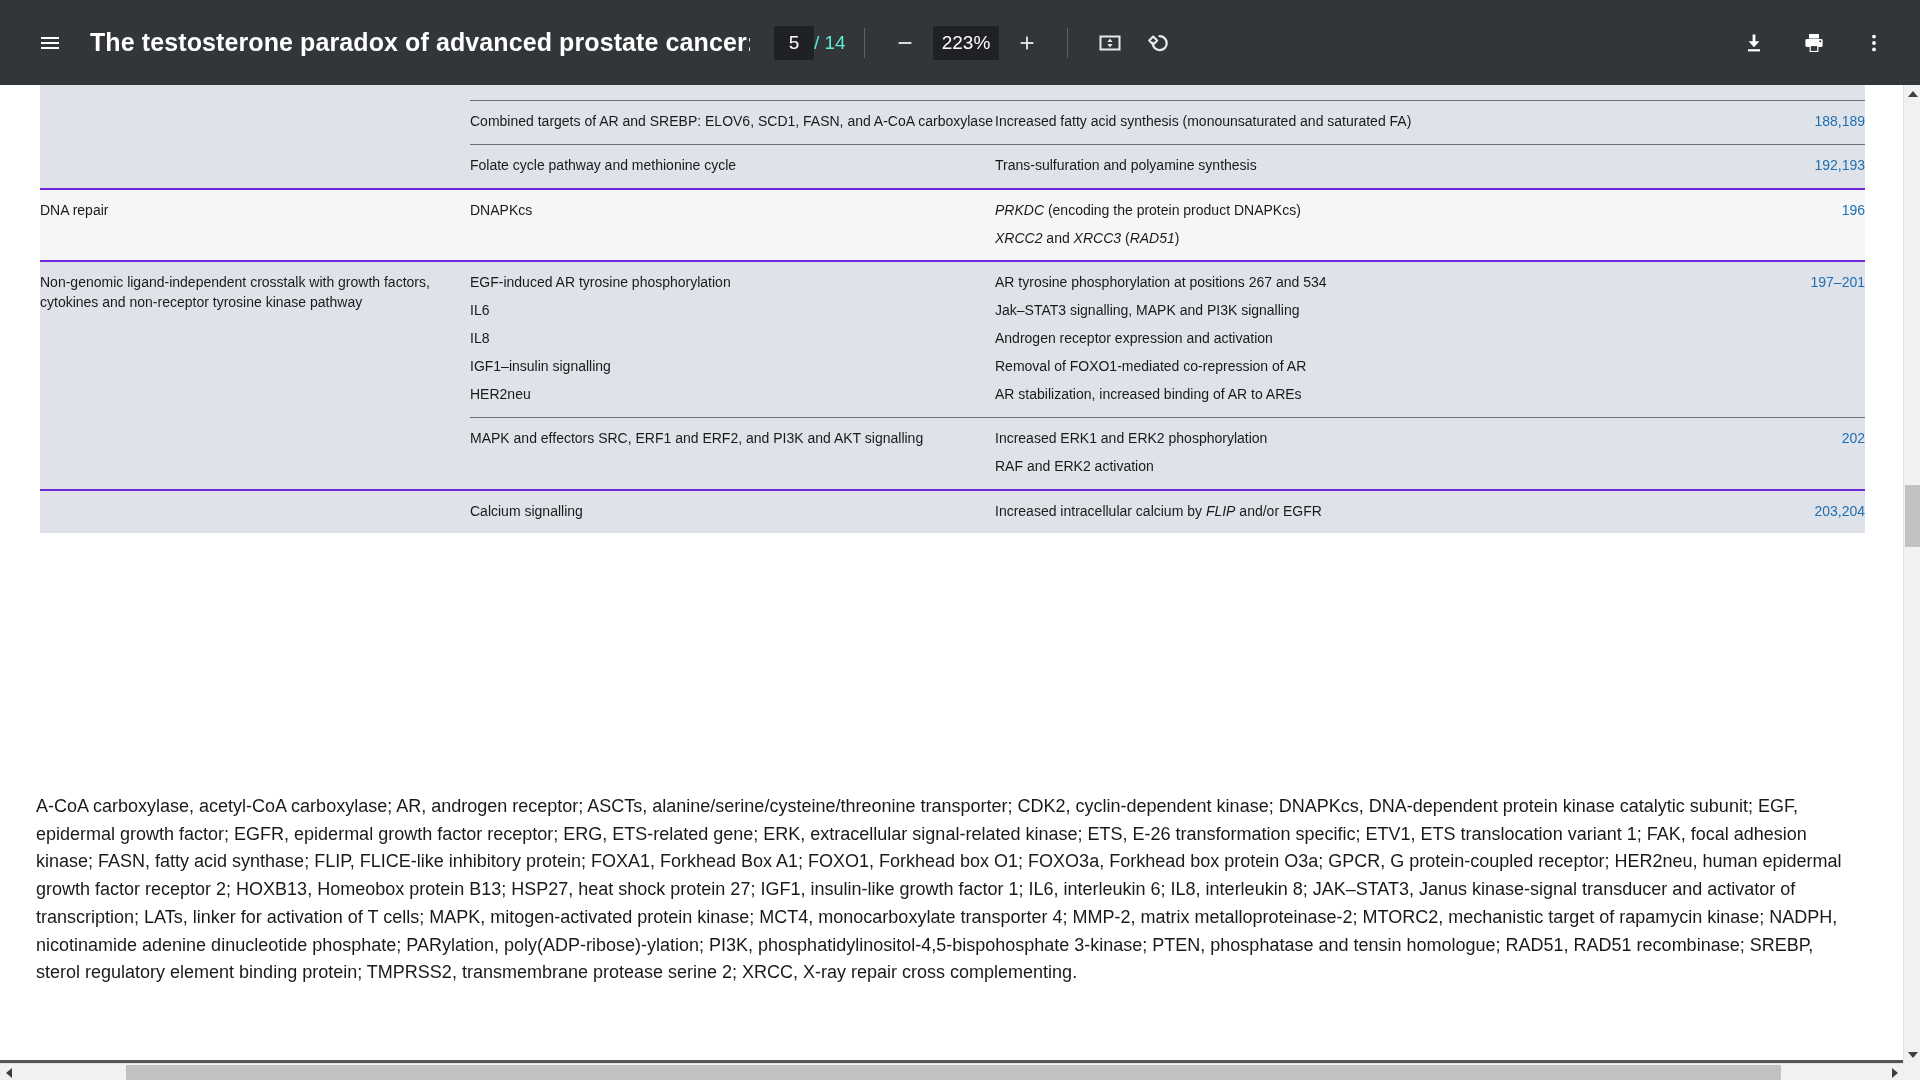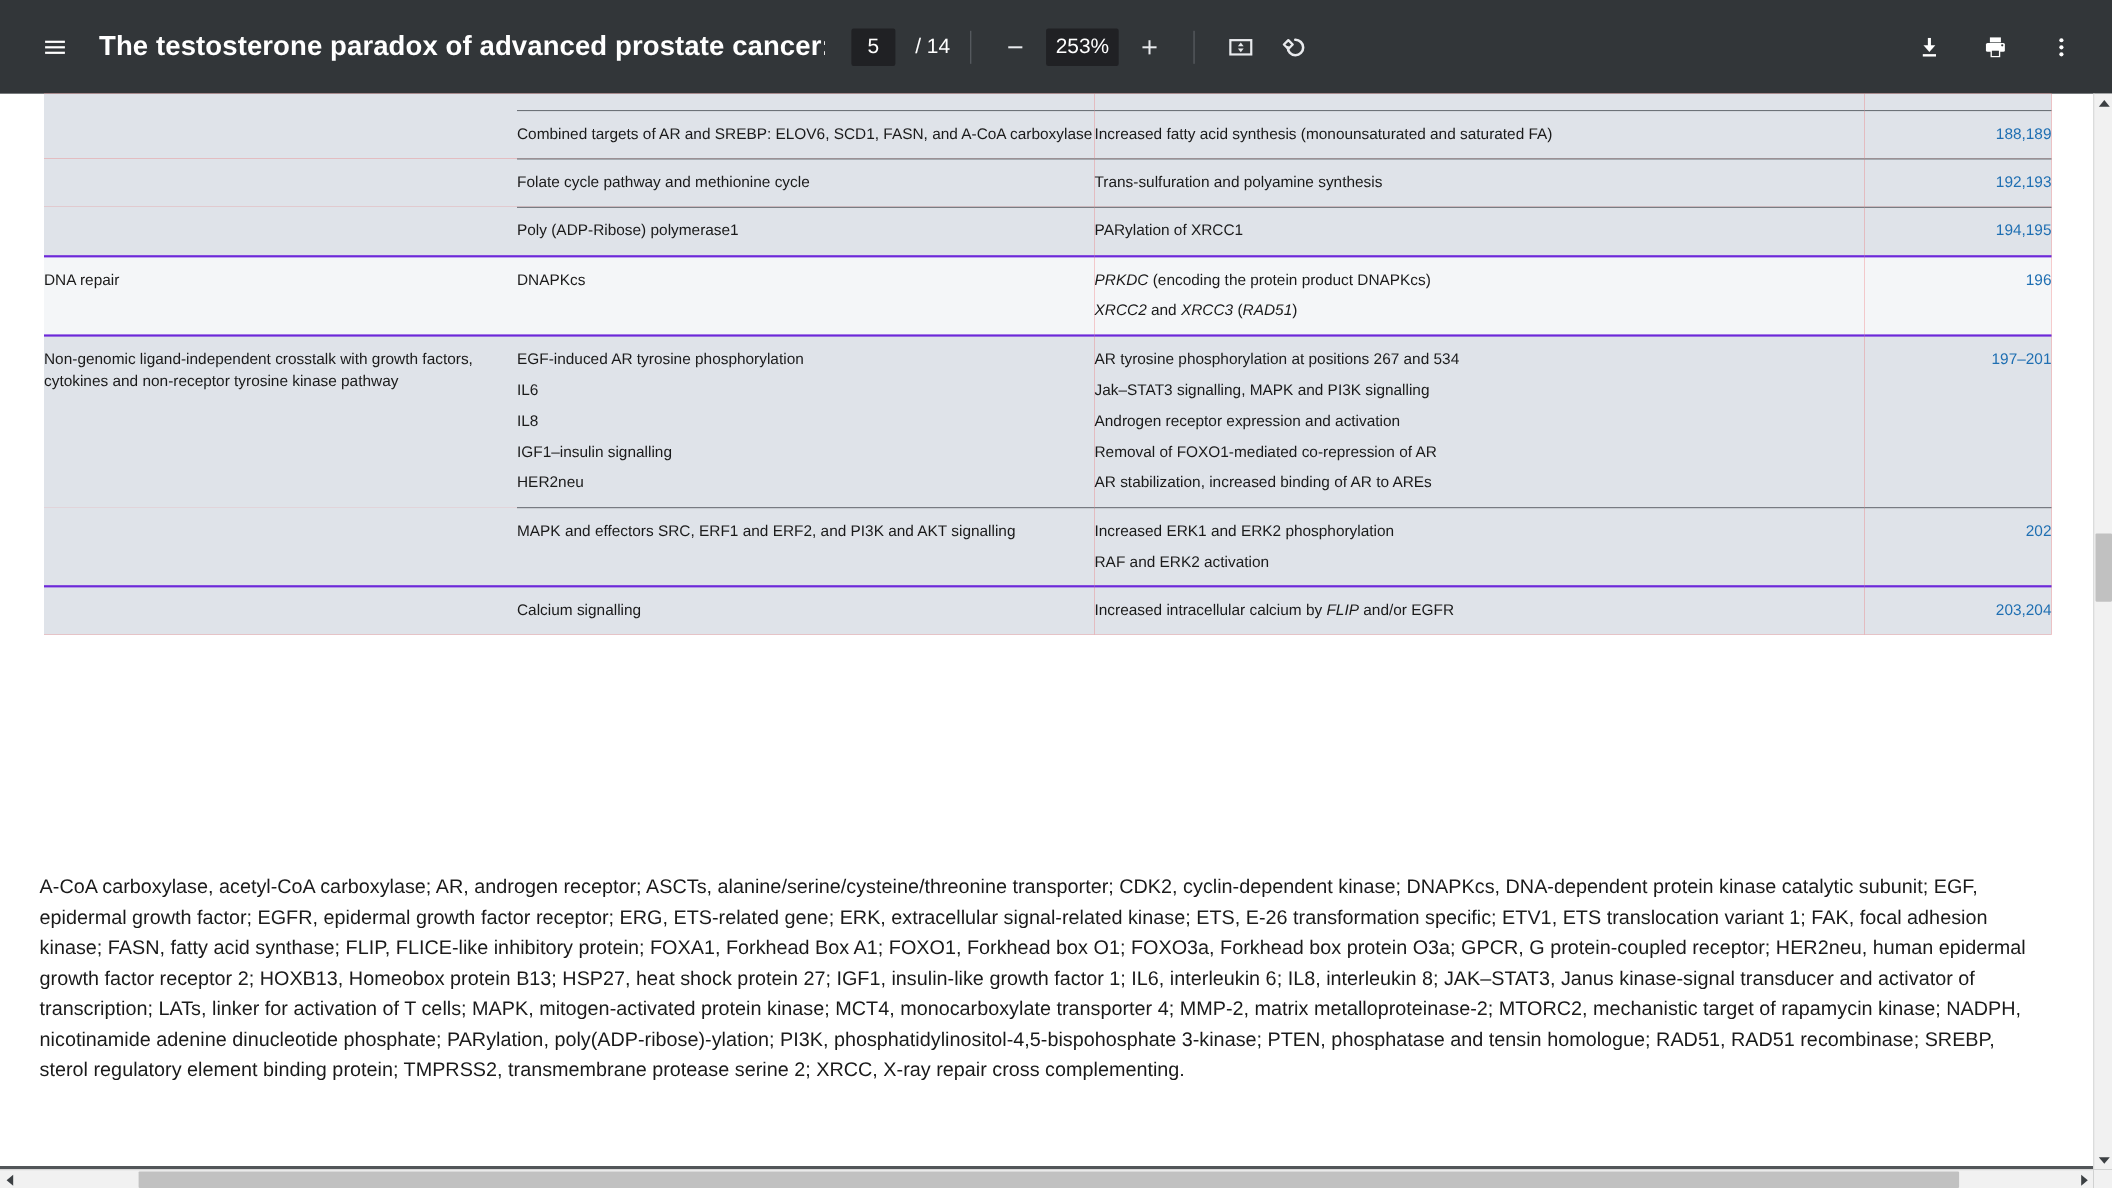--- a/index.html
+++ b/index.html
@@ -47,21 +47,21 @@
     width: 40px; height: 34px;
     background: #202124;
     border: none; outline: none;
     color: #ffffff;
     font-family: "Liberation Sans", sans-serif;
     font-size: 19px;
     text-align: center;
     border-radius: 2px;
     padding: 0;
   }
-  #page-total { margin-left: 18px; color: #ffffff; }
+  #page-total { margin-left: 0; color: #5eead4; }
   .tb-divider {
     width: 1px; height: 30px;
     background: #5f6368;
     margin: 0 18px;
     flex: 0 0 auto;
   }
   #zoom-out, #zoom-in {
     width: 44px; height: 44px;
   }
   #zoom-level {
@@ -237,21 +237,21 @@
   </div>
 
   <div class="tb-divider"></div>
 
   <div class="tb-icon-btn" id="zoom-out">
     <svg width="22" height="22" viewBox="0 0 24 24" aria-hidden="true">
       <rect x="5" y="11" width="14" height="2" fill="#e8eaed"></rect>
     </svg>
   </div>
 
-  <div id="zoom-level">253%</div>
+  <div id="zoom-level">223%</div>
 
   <div class="tb-icon-btn" id="zoom-in">
     <svg width="22" height="22" viewBox="0 0 24 24" aria-hidden="true">
       <rect x="5" y="11" width="14" height="2" fill="#e8eaed"></rect>
       <rect x="11" y="5" width="2" height="14" fill="#e8eaed"></rect>
     </svg>
   </div>
 
   <div class="tb-divider"></div>
 
@@ -323,26 +323,20 @@
           </tr>
 
 
           <tr class="band-dark rule-top">
             <td class="c1"></td>
             <td class="c2">Folate cycle pathway and methionine cycle</td>
             <td class="c3">Trans-sulfuration and polyamine synthesis</td>
             <td class="c4">192,193</td>
           </tr>
 
-          <tr class="band-dark rule-top">
-            <td class="c1"></td>
-            <td class="c2">Poly (ADP-Ribose) polymerase1</td>
-            <td class="c3">PARylation of XRCC1</td>
-            <td class="c4">194,195</td>
-          </tr>
 
           <tr class="band-light rule-full">
             <td class="c1">DNA repair</td>
             <td class="c2">DNAPKcs</td>
             <td class="c3">
               <span class="sp"><i>PRKDC</i> (encoding the protein product DNAPKcs)</span>
               <span class="sp"><i>XRCC2</i> and <i>XRCC3</i> (<i>RAD51</i>)</span>
             </td>
             <td class="c4">196</td>
           </tr>

